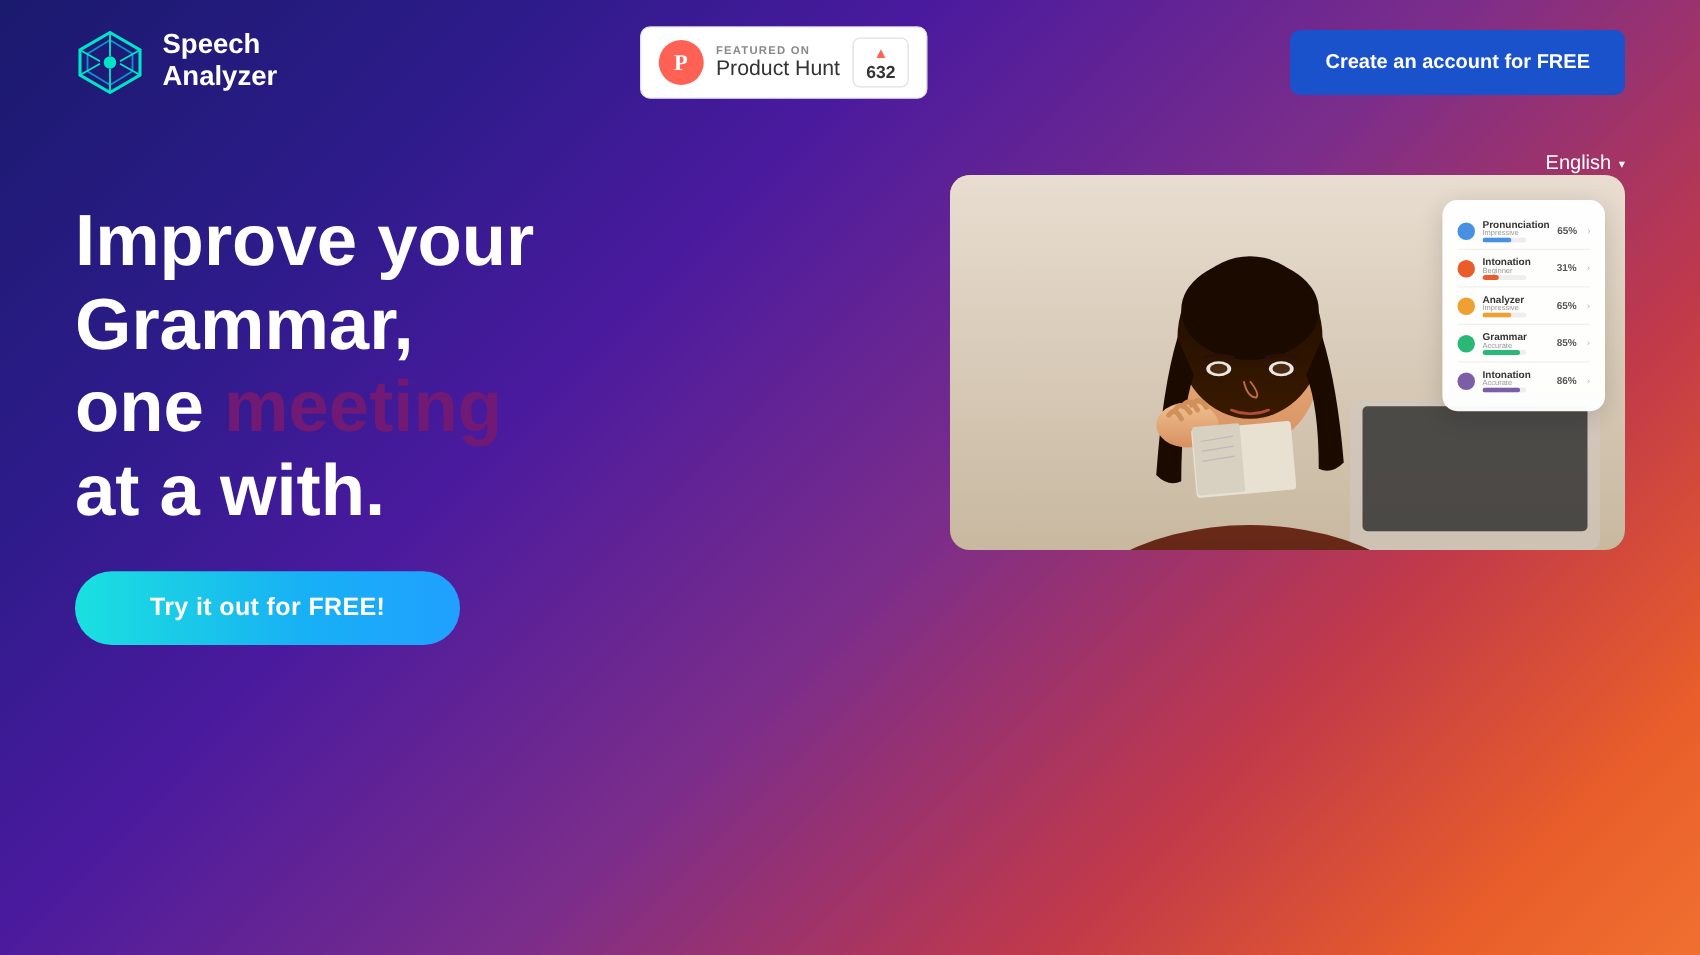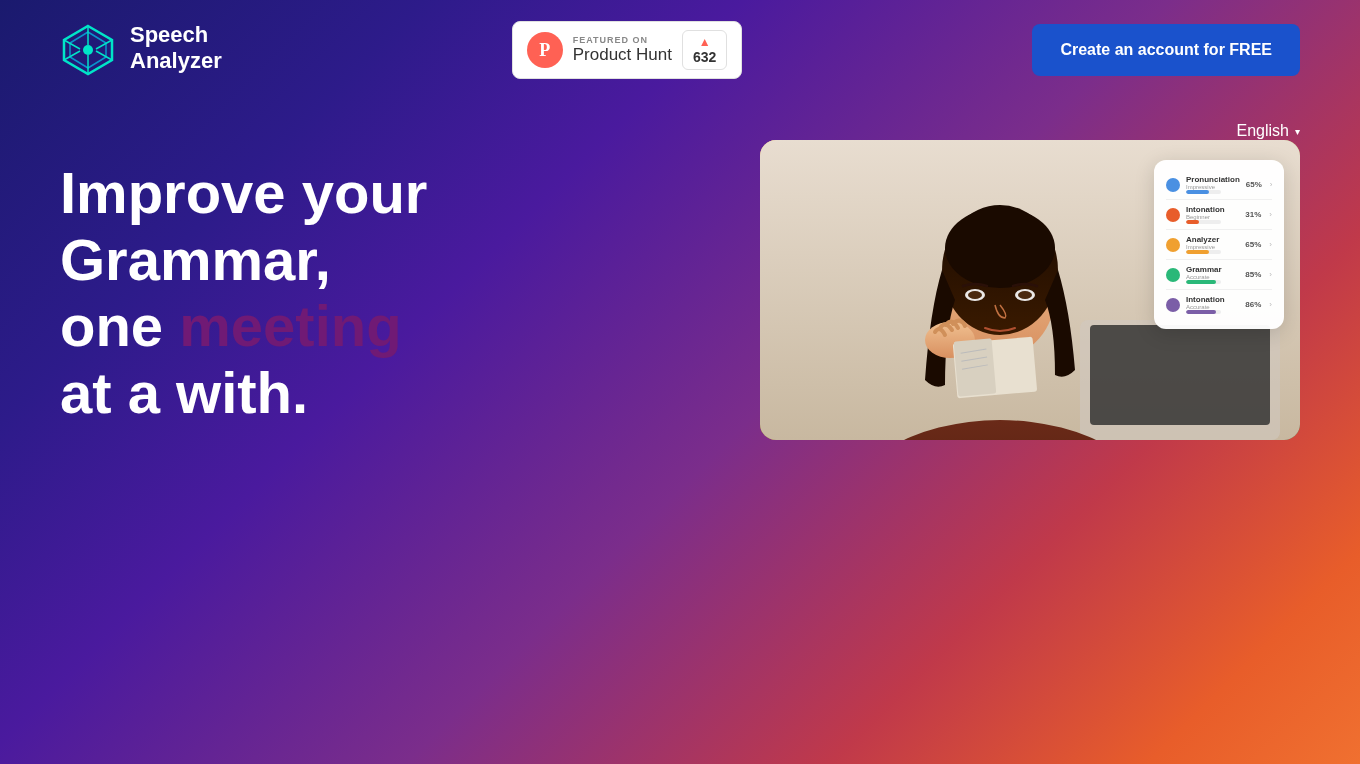--- a/index.html
+++ b/index.html
@@ -354,20 +354,21 @@
   </div>
 </nav>
 
 <section class="hero">
   <div class="hero-left">
     <h1 class="hero-title">
       <span>Improve your Grammar,</span><br>
       <span>one </span><span class="highlight">meeting</span><br>
       <span>at a with.</span>
     </h1>
+    <button class="try-free-btn">Try it out for FREE!</button>
   </div>
 
   <div class="hero-right">
     <div class="hero-image-container">
 
       <div class="person-bg">
         
         <svg width="540" height="300" viewBox="0 0 540 300">
 
           <defs>

